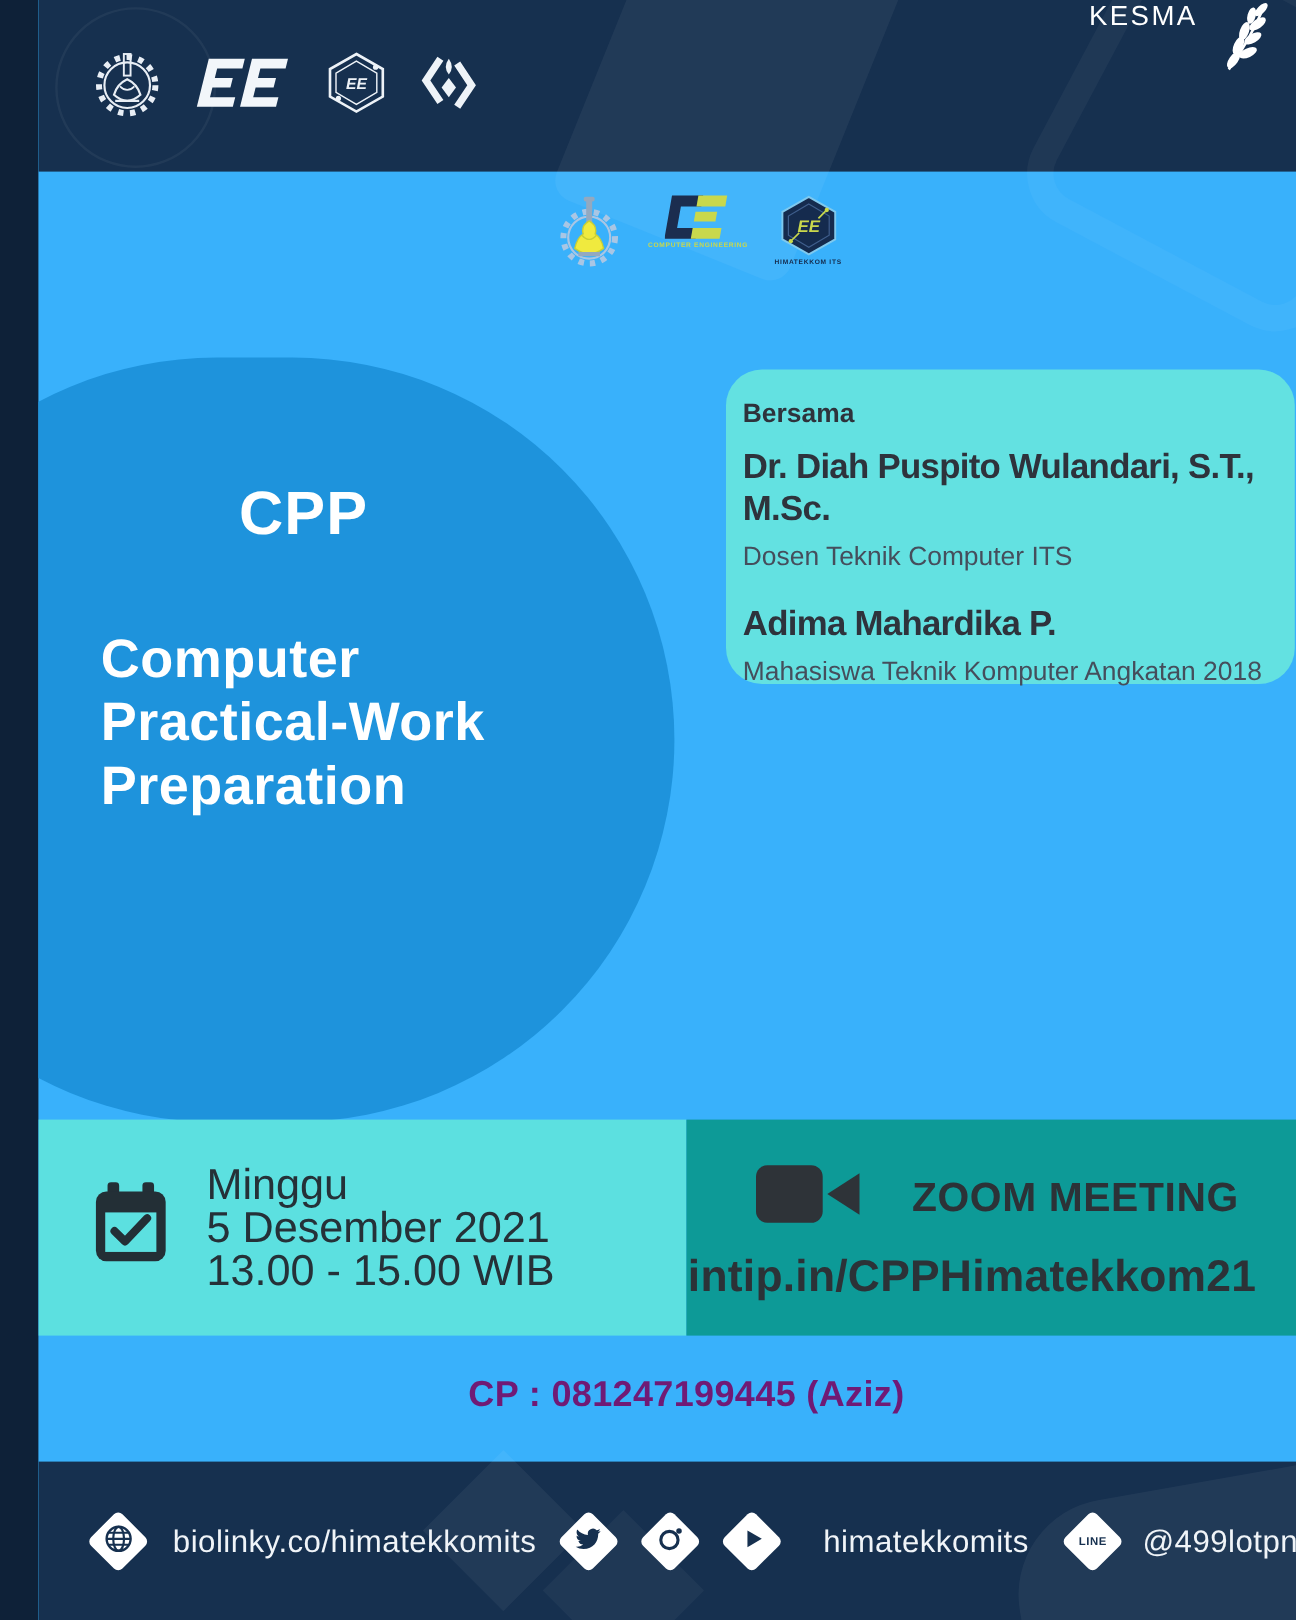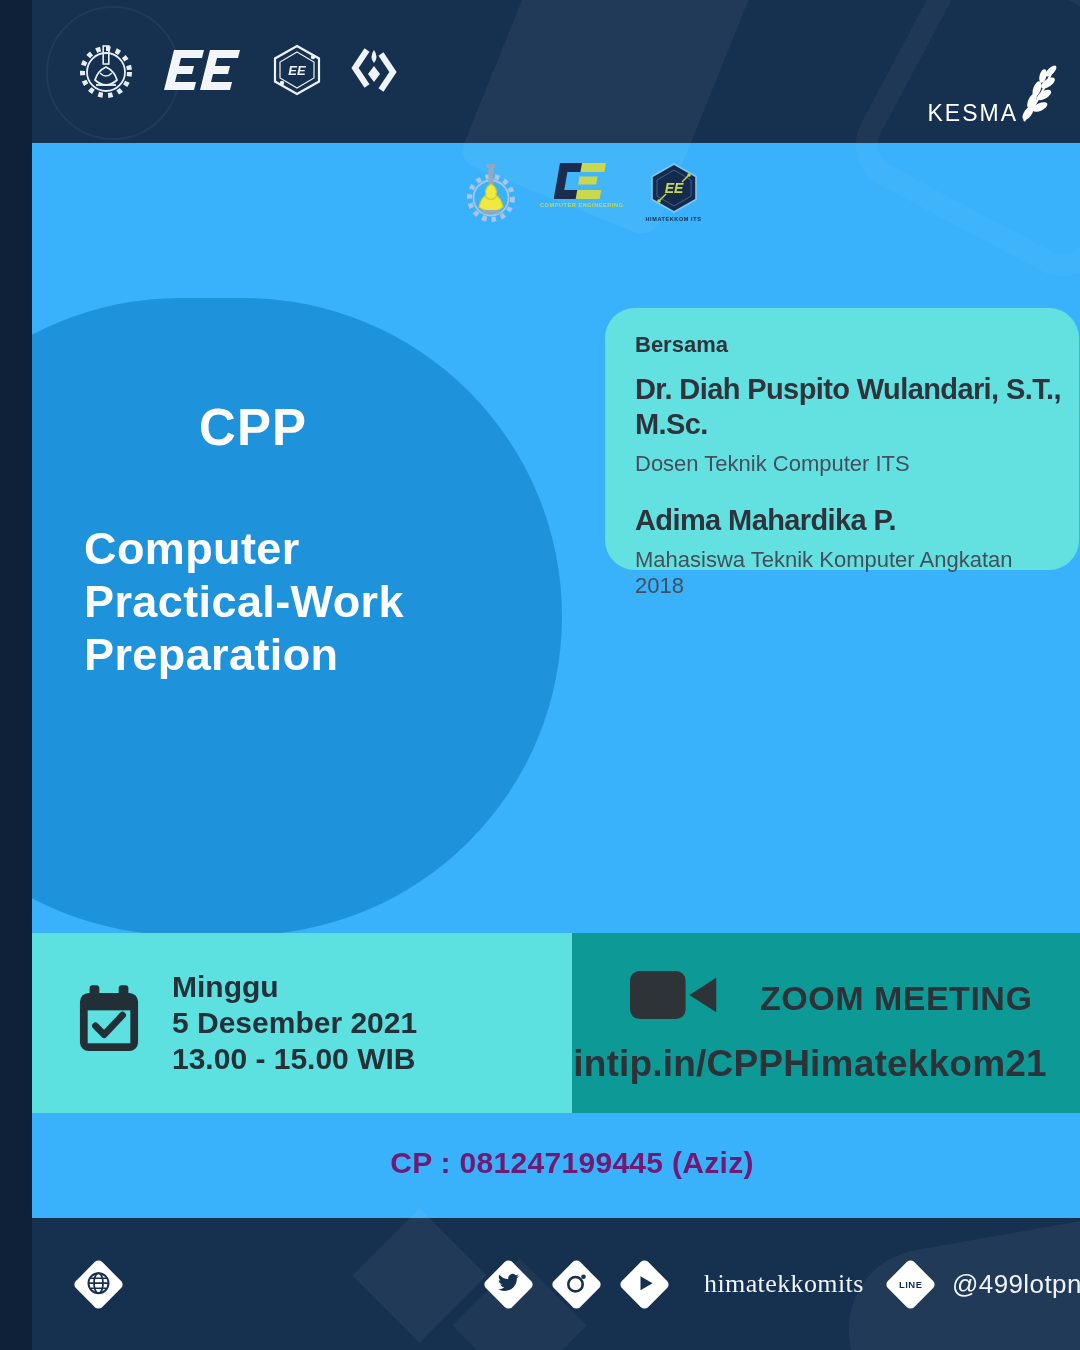--- a/index.html
+++ b/index.html
@@ -8,54 +8,54 @@
 
   
   .top-band{position:absolute;left:0;top:0;width:1080px;height:143px;background:#16304f;}
   .tb-wm1{position:absolute;left:470px;top:-70px;width:210px;height:280px;
     background:rgba(255,255,255,0.05);transform:rotate(22deg);border-radius:18px;}
   .tb-wm2{position:absolute;left:14px;top:6px;width:130px;height:130px;border-radius:50%;
     border:2px solid rgba(255,255,255,0.05);}
   .tb-wm3{position:absolute;right:-50px;top:-30px;width:230px;height:230px;border-radius:46px;
     border:22px solid rgba(255,255,255,0.04);transform:rotate(28deg);}
   .tb-logos{position:absolute;left:44px;top:0;height:143px;display:flex;align-items:center;gap:26px;}
-  .kesma{position:absolute;right:50px;top:0;height:127px;display:flex;align-items:flex-end;}
+  .kesma{position:absolute;right:50px;top:0;height:127px;display:flex;align-items:flex-start;gap:20px;}
   .kesma-label{color:#ffffff;font-size:23px;font-weight:500;letter-spacing:2px;}
 
   
   .center-logos{position:absolute;left:432px;top:162px;display:flex;align-items:flex-start;gap:22px;}
   .logo-block{display:flex;flex-direction:column;align-items:center;gap:2px;}
   .logo-caption{font-size:5.5px;font-weight:bold;letter-spacing:0.6px;white-space:nowrap;}
   .caption-lime{color:#c9d84c;}
   .caption-navy{color:#14294a;}
 
   
   .blob{position:absolute;left:-170px;top:298px;width:700px;height:637px;
     background:#1e93dc;border-radius:330px;}
   .cpp{position:absolute;left:0;top:398px;width:442px;text-align:center;
     color:#ffffff;font-size:51px;font-weight:800;letter-spacing:1px;}
   .main-title{position:absolute;left:52px;top:522px;width:410px;
     color:#ffffff;font-size:45px;line-height:53px;font-weight:800;letter-spacing:0.4px;}
 
   
   .speakers-card{position:absolute;left:573px;top:308px;width:474px;height:262px;
-    background:#63e1e1;border-radius:30px;box-sizing:border-box;padding:24px 12px 0 30px;}
+    background:#63e1e1;border-radius:30px;box-sizing:border-box;padding:24px 12px 0 14px;}
   .sp-heading{font-size:22px;font-weight:700;color:#2e333c;margin-bottom:14px;}
   .sp-name{font-size:29px;line-height:35px;font-weight:800;letter-spacing:-0.6px;color:#2e333c;}
   .sp-role{font-size:22px;color:#454e5c;margin-top:9px;}
   .sp-gap{height:26px;}
 
   
   .description{position:absolute;left:573px;top:632px;width:476px;
     font-size:28px;line-height:38.5px;text-align:justify;color:#26496b;}
 
   
   .date-box{position:absolute;left:0;top:933px;width:540px;height:180px;background:#5ce0e0;
     display:flex;align-items:center;box-sizing:border-box;padding-left:46px;gap:32px;}
-  .date-text{font-size:30px;line-height:36px;font-weight:700;color:#253138;}
+  .date-text{font-size:36px;line-height:36px;font-weight:400;color:#253138;}
 
   
   .zoom-box{position:absolute;left:540px;top:933px;width:540px;height:180px;background:#0d9a97;padding-left:46px;}
   .zoom-cam{position:absolute;left:58px;top:33px;}
   .zoom-label{position:absolute;left:188px;top:46px;font-size:34px;font-weight:800;
     letter-spacing:0.5px;color:#2c3237;}
   .zoom-link{position:absolute;left:0;top:110px;width:476px;text-align:center;
     font-size:37px;font-weight:700;color:#2c3237;letter-spacing:0.2px;}
 
   
@@ -243,23 +243,24 @@
             <svg width="26" height="26" viewBox="0 0 26 26">
               <circle cx="13" cy="13" r="10" fill="none" stroke="#16304f" stroke-width="2"></circle>
               <ellipse cx="13" cy="13" rx="4.5" ry="10" fill="none" stroke="#16304f" stroke-width="1.8"></ellipse>
               <line x1="3" y1="13" x2="23" y2="13" stroke="#16304f" stroke-width="1.8"></line>
               <line x1="5" y1="8" x2="21" y2="8" stroke="#16304f" stroke-width="1.6"></line>
               <line x1="5" y1="18" x2="21" y2="18" stroke="#16304f" stroke-width="1.6"></line>
             </svg>
           </span>
         </div>
       </div>
-    </div>
-
-    <div class="ft-group" style="left:450px;gap:16px;font-family:Liberation Serif, serif;">
+      <span class="ft-text">biolinky.co/himatekkomits</span>
+    </div>
+
+    <div class="ft-group" style="left:432px;gap:16px;">
       <div class="dmw">
         <div class="dm">
           <span>
             <svg width="21" height="21" viewBox="0 0 24 24">
               <path fill="#16304f" d="M23.953 4.57a10 10 0 01-2.825.775 4.958 4.958 0 002.163-2.723c-.951.555-2.005.959-3.127 1.184a4.92 4.92 0 00-8.384 4.482C7.69 8.095 4.067 6.13 1.64 3.162a4.822 4.822 0 00-.666 2.475c0 1.71.87 3.213 2.188 4.096a4.904 4.904 0 01-2.228-.616v.06a4.923 4.923 0 003.946 4.827 4.996 4.996 0 01-2.212.085 4.936 4.936 0 004.604 3.417 9.867 9.867 0 01-6.102 2.105c-.39 0-.779-.023-1.17-.067a13.995 13.995 0 007.557 2.209c9.053 0 13.998-7.496 13.998-13.985 0-.21 0-.42-.015-.63A9.935 9.935 0 0024 4.59z"></path>
             </svg>
           </span>
         </div>
       </div>
       <div class="dmw">

